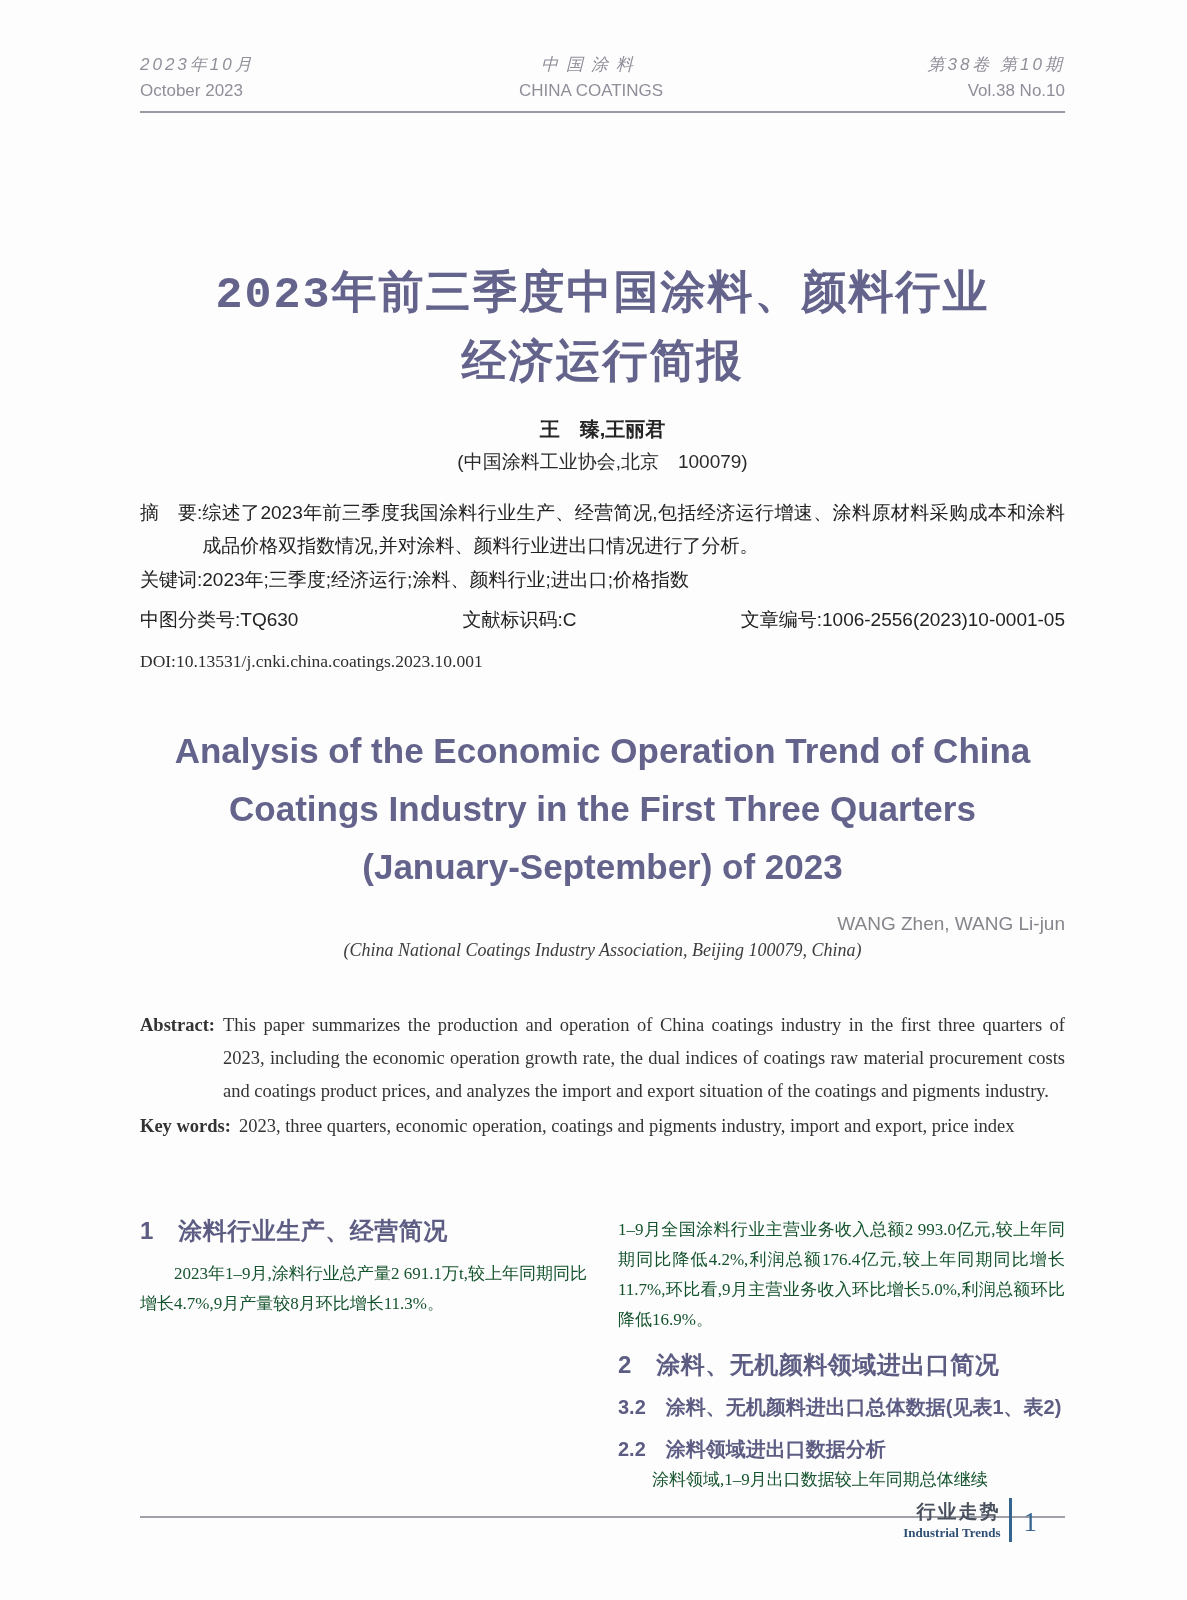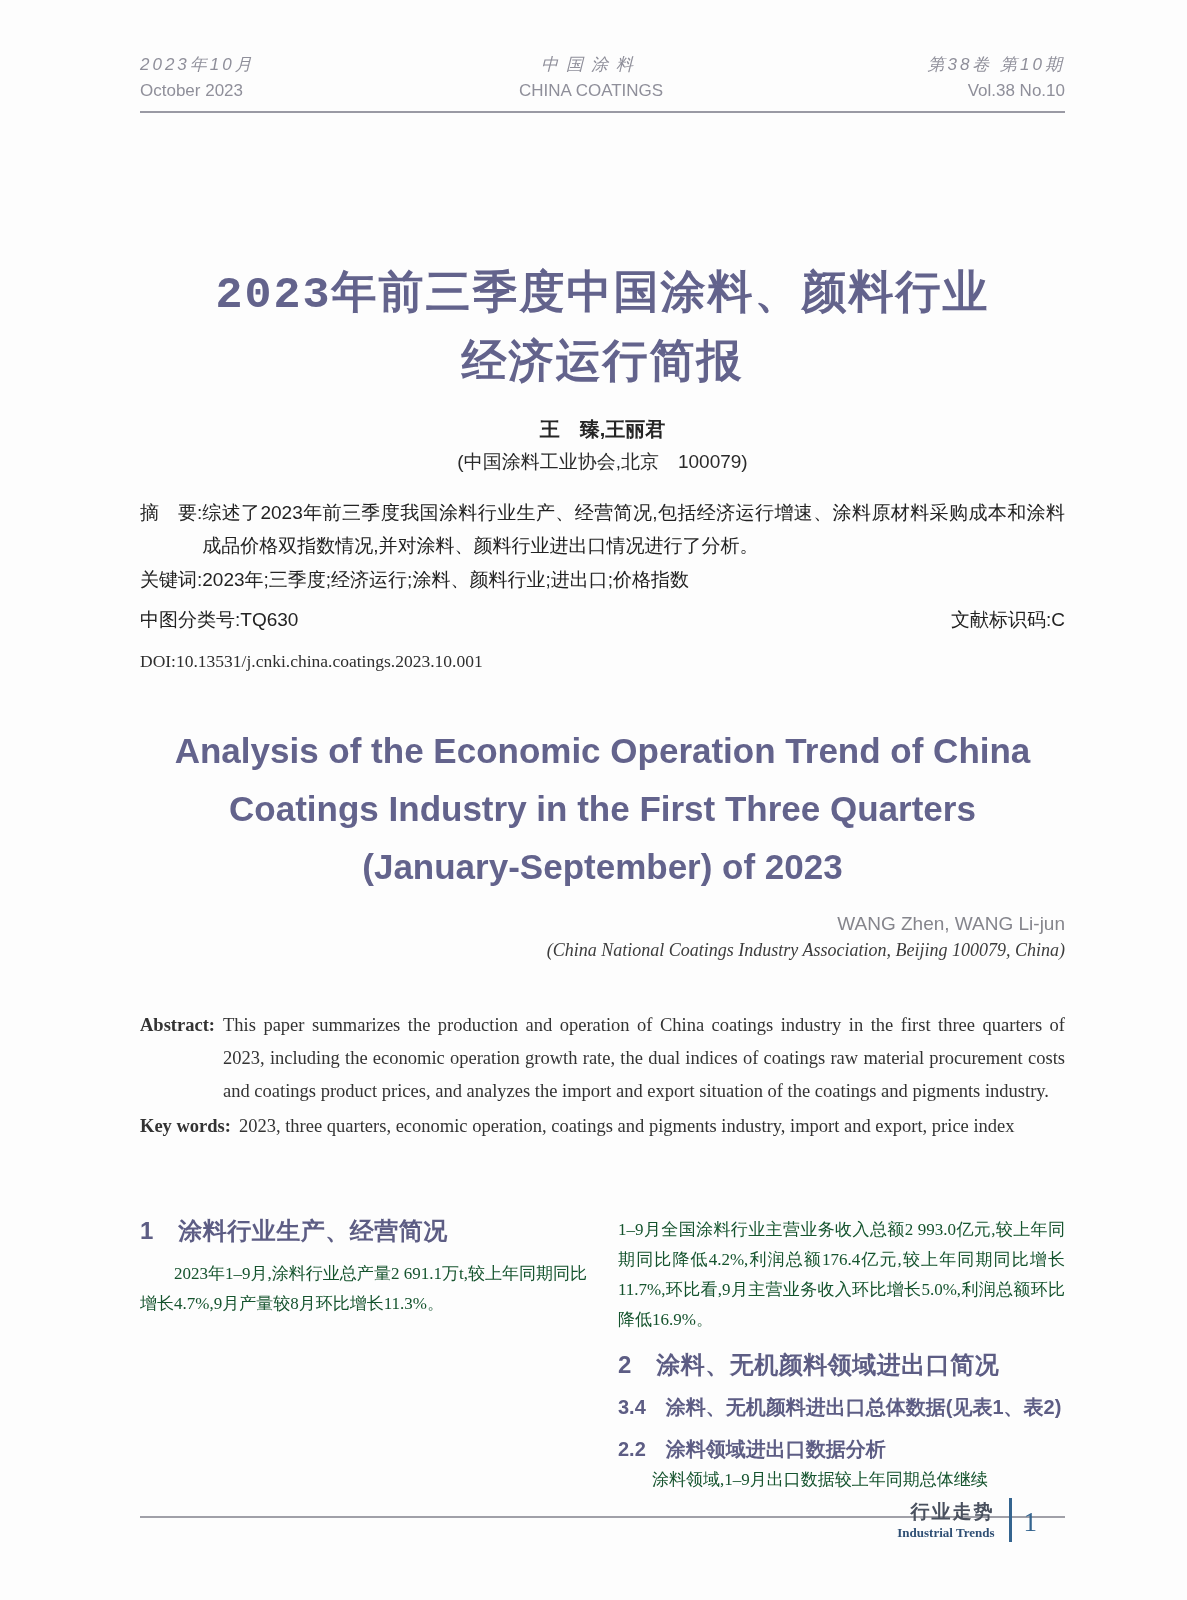--- a/index.html
+++ b/index.html
@@ -76,21 +76,21 @@
     font-family: Liberation Sans, sans-serif;
     font-weight: bold; font-size: 35px; line-height: 1.66;
     color: #63638c;
   }
   .authors-en {
     margin-top: 17px; text-align: right;
     font-family: "Liberation Sans", sans-serif;
     font-size: 19px; color: #85858c;
   }
   .affil-en {
-    margin-top: 5px; text-align: right;
+    margin-top: 5px; text-align: center;
     font-family: "Liberation Serif", serif;
     font-style: italic; font-size: 18px; color: #3c3c3c;
   }
 
   
   .meta-en {
     margin-top: 48px;
     font-family: "Liberation Serif", serif;
     font-size: 18.5px; line-height: 1.78; color: #333;
   }
@@ -129,21 +129,21 @@
     padding-top: 10px;
     font-family: "Liberation Sans", sans-serif;
     font-size: 17px; line-height: 1.8; color: #3b3b3b;
   }
 
   
   .colophon {
     position: absolute; top: 1498px; right: 150px;
     display: flex; align-items: center;
   }
-  .colophon .names { text-align: right; padding-right: 14px; }
+  .colophon .names { text-align: right; padding-right: 8px; }
   .colophon .cn {
     font-family: "Liberation Sans", sans-serif;
     font-weight: bold; font-size: 19px; color: #49505e;
     letter-spacing: 2px;
   }
   .colophon .en {
     font-family: "Liberation Serif", serif;
     font-weight: bold; font-size: 13px; color: #2f4f74;
   }
   .colophon .bar {
@@ -187,20 +187,21 @@
       <span class="lbl">摘　要:</span>
       <span class="txt">综述了2023年前三季度我国涂料行业生产、经营简况,包括经济运行增速、涂料原材料采购成本和涂料成品价格双指数情况,并对涂料、颜料行业进出口情况进行了分析。</span>
     </div>
     <div class="hang kw-row">
       <span class="lbl">关键词:</span>
       <span class="txt">2023年;三季度;经济运行;涂料、颜料行业;进出口;价格指数</span>
     </div>
     <div class="clc-row">
       <span><span>中图分类号:</span><span>TQ630</span></span>
       <span><span>文献标识码:</span><span>C</span></span>
+      <span><span>文章编号:</span><span>1006-2556(2023)10-0001-05</span></span>
     </div>
     <div class="doi-row">DOI:10.13531/j.cnki.china.coatings.2023.10.001</div>
   </div>
 
   <h2 class="title-en">
     <div>Analysis of the Economic Operation Trend of China</div>
     <div>Coatings Industry in the First Three Quarters</div>
     <div>(January-September) of 2023</div>
   </h2>
   <div class="authors-en">WANG Zhen, WANG Li-jun</div>
@@ -218,21 +219,21 @@
   </div>
 
   <div class="cols">
     <div class="col">
       <div class="sec-h1">1　涂料行业生产、经营简况</div>
       <p class="para indent">2023年1–9月,涂料行业总产量2 691.1万t,较上年同期同比增长4.7%,9月产量较8月环比增长11.3%。</p>
     </div>
     <div class="col">
       <p class="para">1–9月全国涂料行业主营业务收入总额2 993.0亿元,较上年同期同比降低4.2%,利润总额176.4亿元,较上年同期同比增长11.7%,环比看,9月主营业务收入环比增长5.0%,利润总额环比降低16.9%。</p>
       <div class="sec-h1 mt">2　涂料、无机颜料领域进出口简况</div>
-      <div class="sec-h2">3.4　涂料、无机颜料进出口总体数据(见表1、表2)</div>
+      <div class="sec-h2">3.2　涂料、无机颜料进出口总体数据(见表1、表2)</div>
       <div class="sec-h2">2.2　涂料领域进出口数据分析</div>
       <p class="para indent">涂料领域,1–9月出口数据较上年同期总体继续</p>
     </div>
   </div>
 
   <div class="footnote">
     
     
   </div>
 

